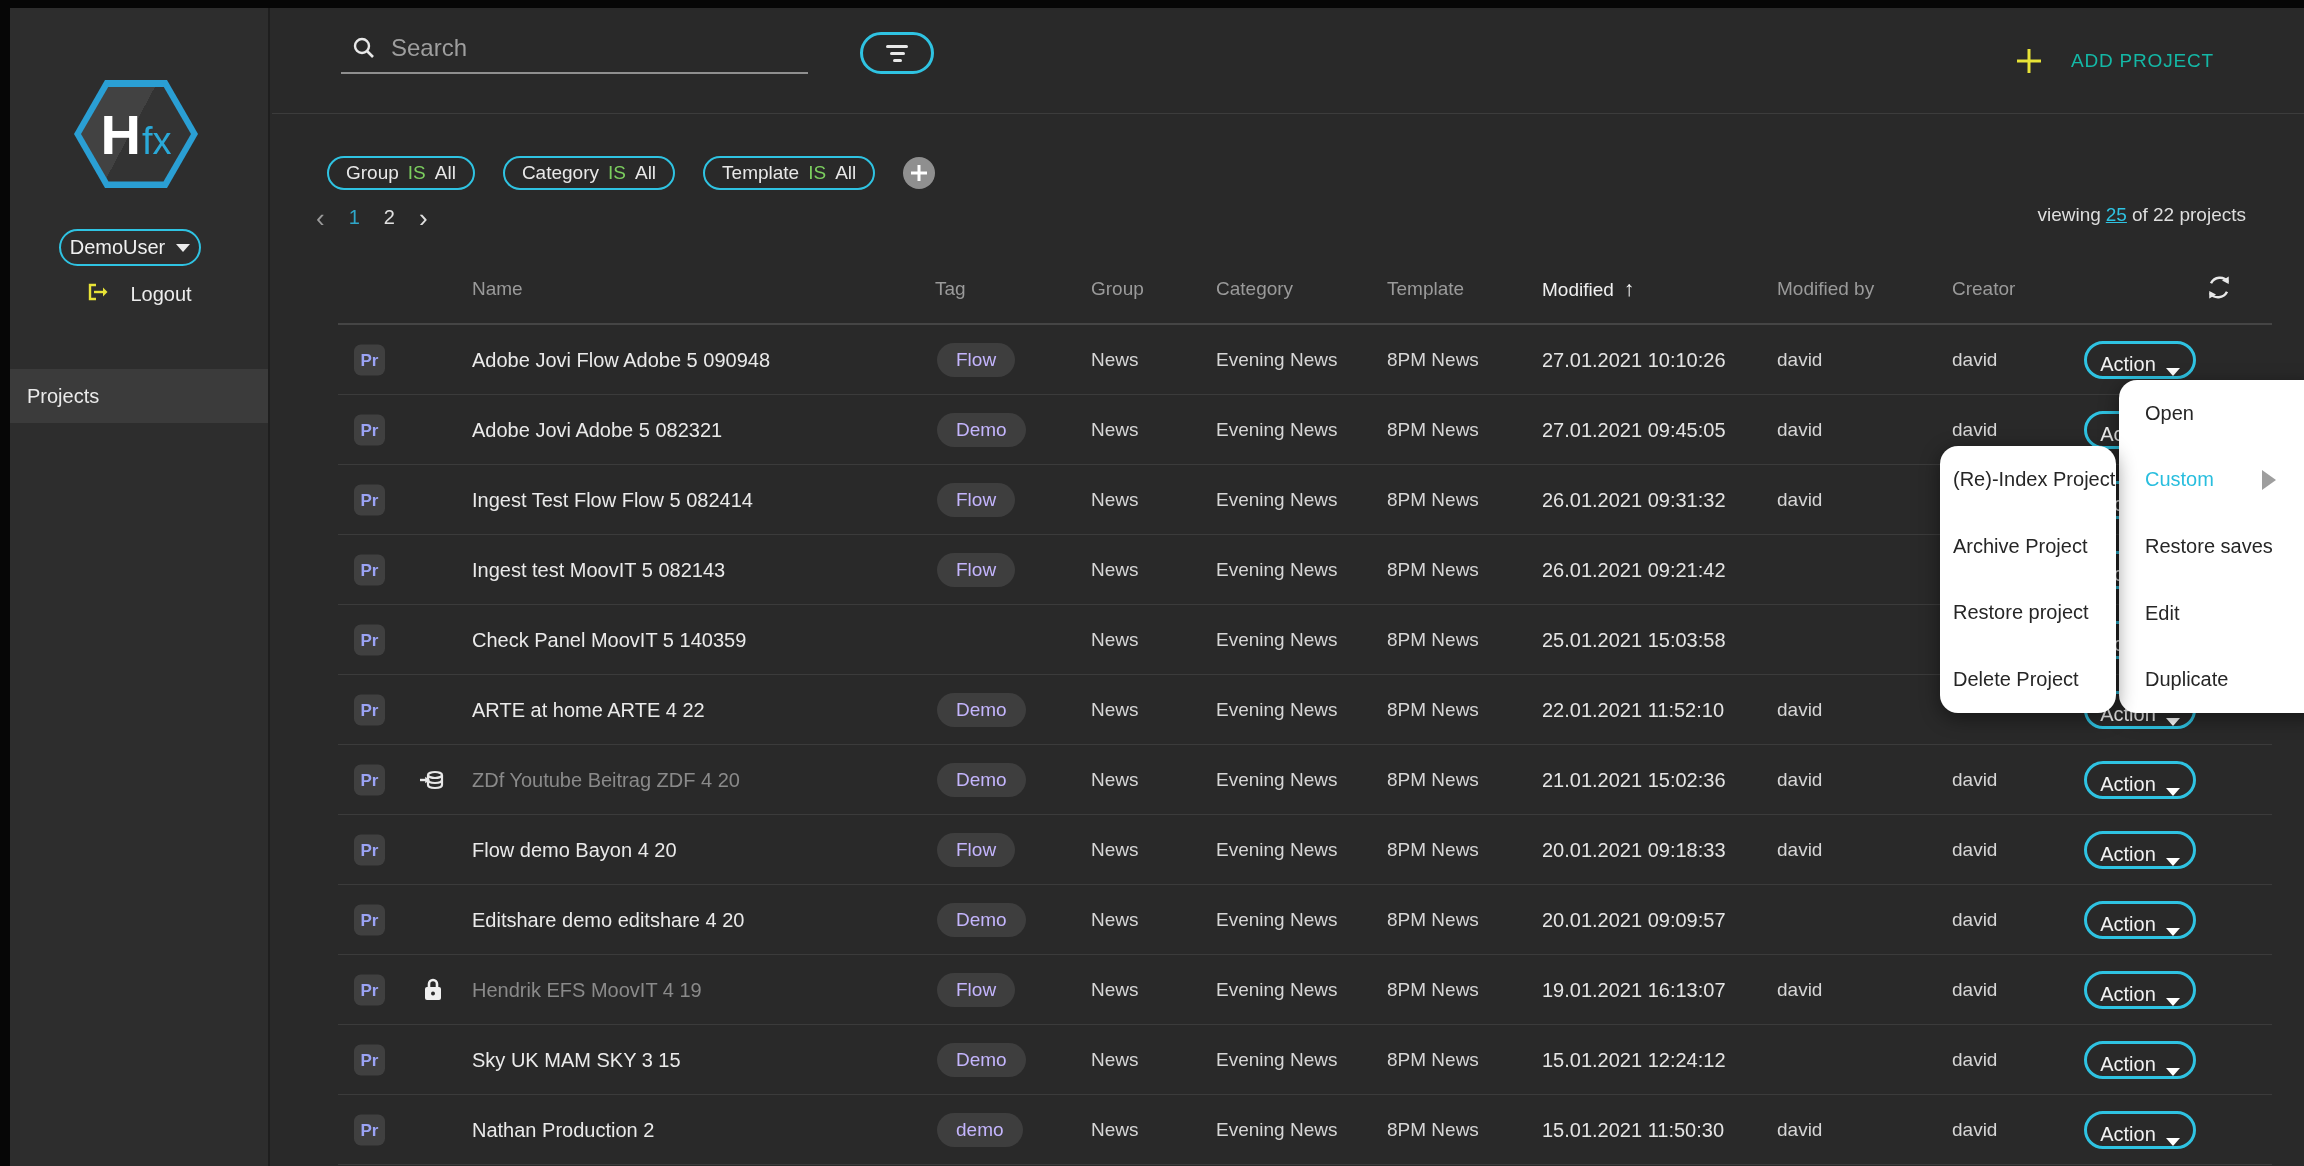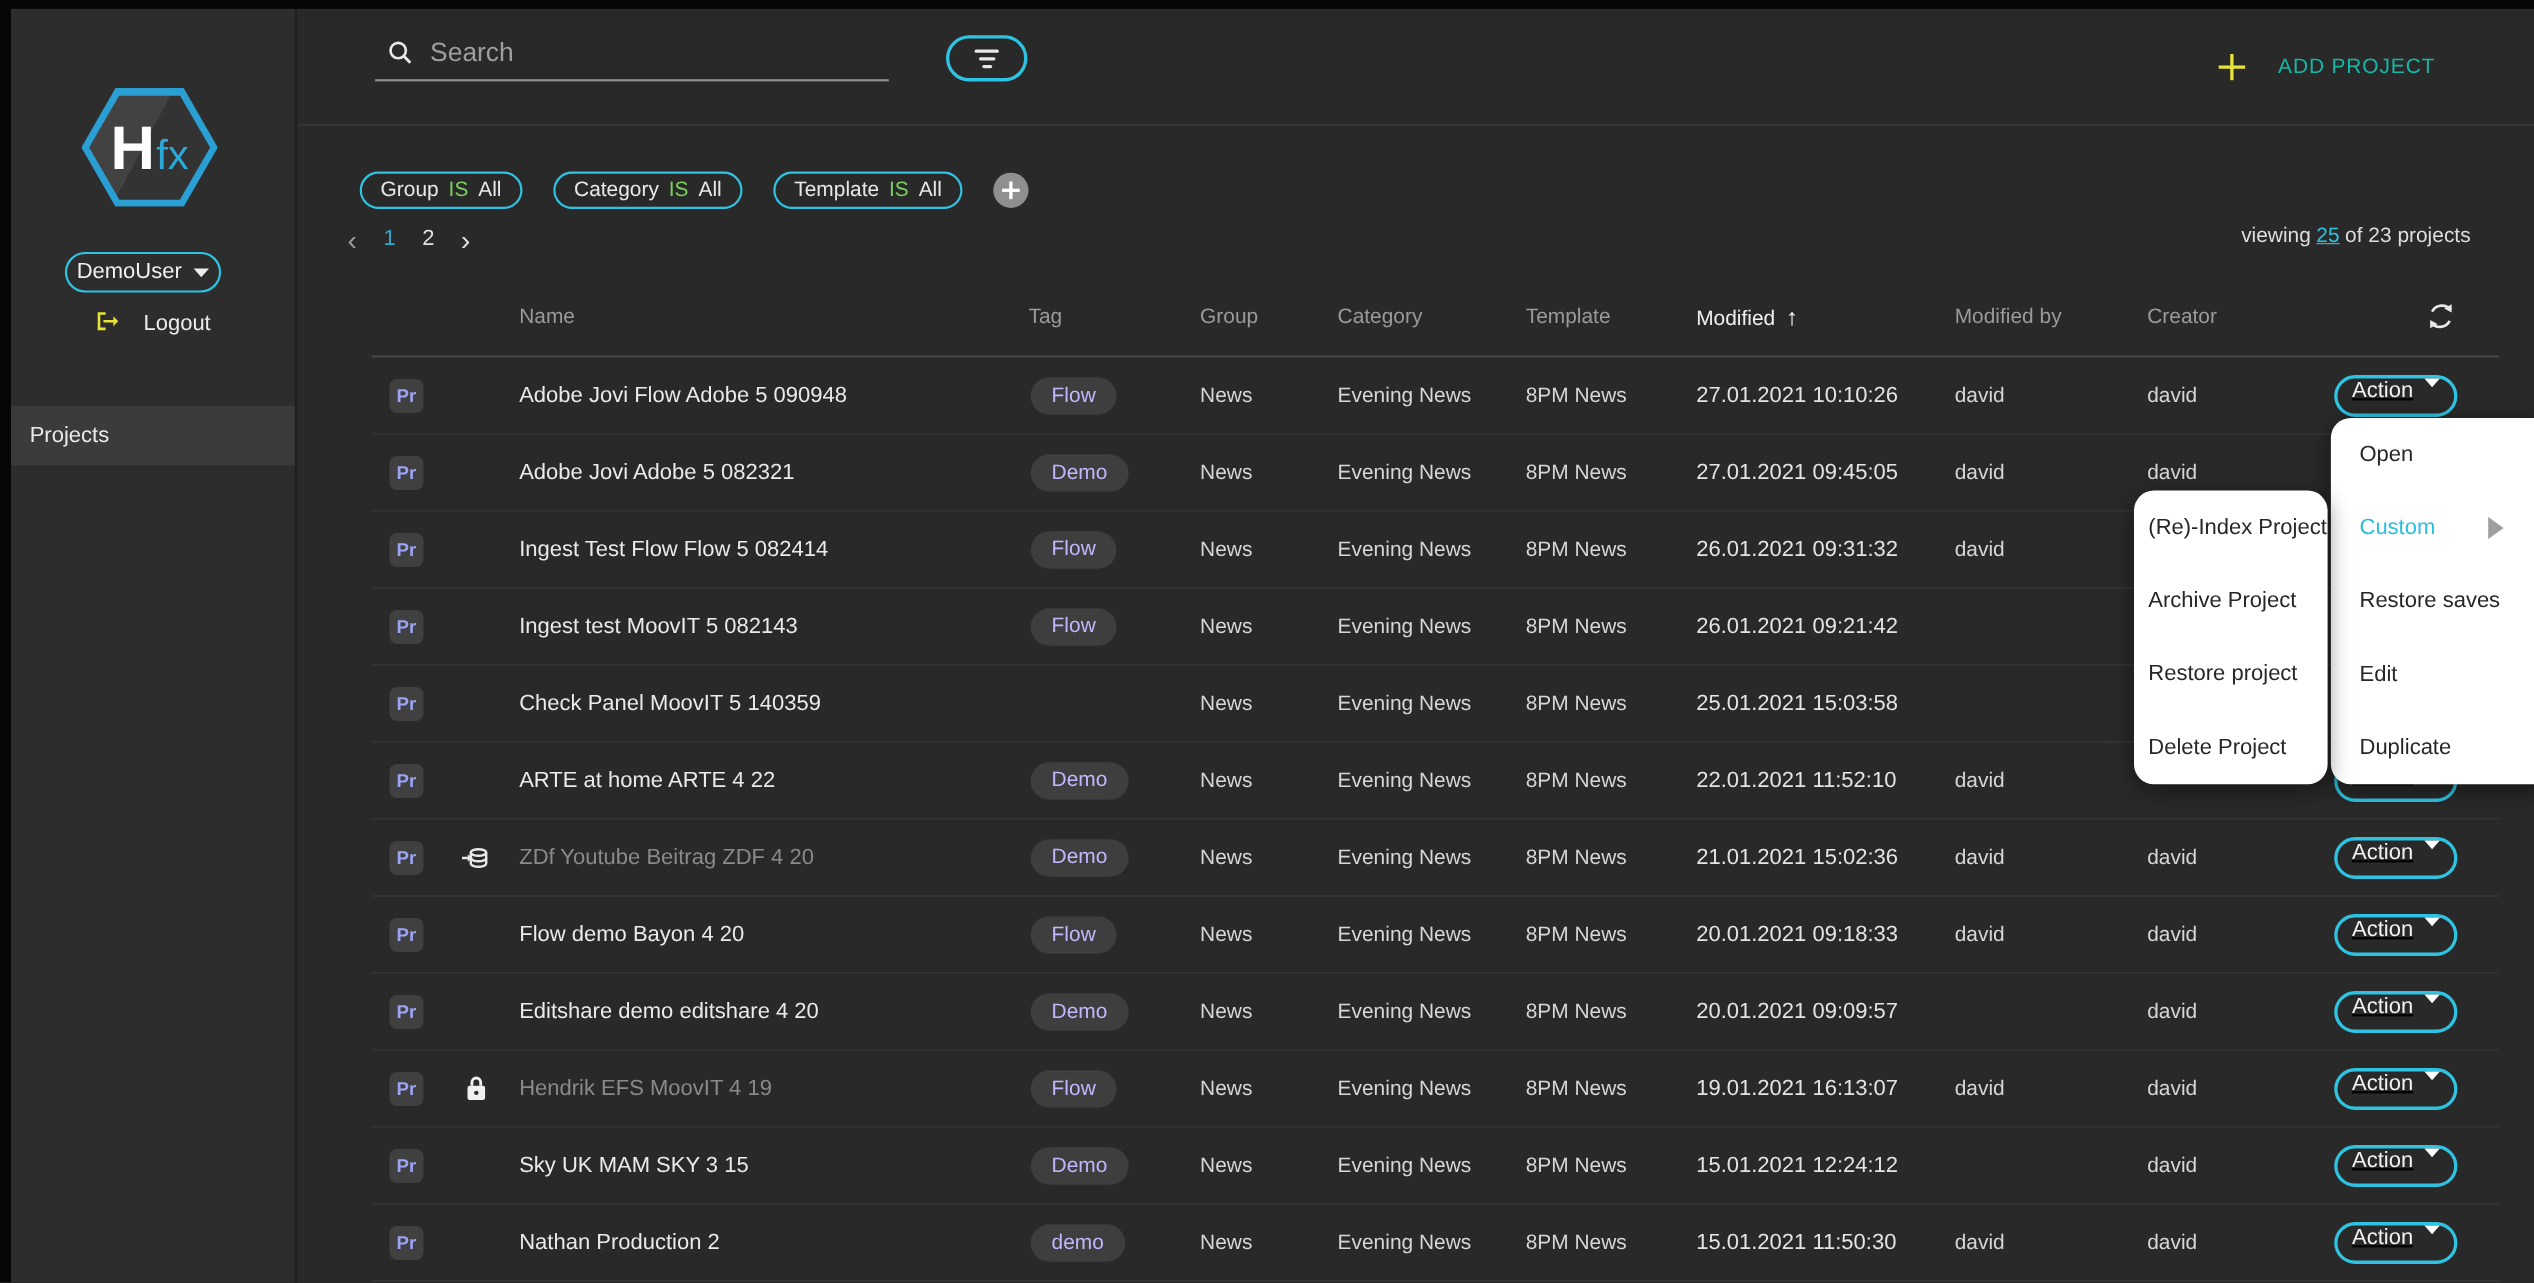--- a/index.html
+++ b/index.html
@@ -92,23 +92,23 @@
   .row-badge { position:absolute; left:146px; top:50%; transform:translateY(-50%); width:30px; height:30px;
     display:flex; align-items:center; justify-content:center; }
   .cell.name { left:200px; font-size:20px; color:#eaeaea; }
   .cell.name.dim { color:#8a8a8a; }
   .tag-pill { position:absolute; left:665px; top:50%; transform:translateY(-50%); min-width:66px; height:34px;
     background:#3e3e3e; border-radius:17px; padding:0 19px; display:flex; align-items:center; justify-content:center;
     font-size:19px; color:#c4b5fd; }
   .cell.group{left:819px} .cell.category{left:944px} .cell.template{left:1115px}
   .cell.modified{left:1270px; font-size:20px; color:#e4e4e4;}
   .cell.modby{left:1505px} .cell.creator{left:1680px}
-  .action-btn { position:absolute; left:1850px; top:50%; transform:translateY(-50%); width:112px; height:38px;
+  .action-btn { position:absolute; left:1812px; top:50%; transform:translateY(-50%); width:112px; height:38px;
     border:3px solid #2fc3e2; border-radius:19px; background:transparent;
-    display:flex; align-items:flex-start; justify-content:center; gap:10px; cursor:pointer;text-decoration:underline; }
+    display:flex; align-items:flex-end; justify-content:center; gap:10px; cursor:pointer; }
   .action-label { font-size:20px; color:#f2f2f2; }
   .action-caret { width:0; height:0; border-left:7px solid transparent; border-right:7px solid transparent; border-top:8px solid #ffffff; }
 
   
   .menu { position:absolute; background:#ffffff; border-radius:18px; box-shadow:0 5px 20px rgba(0,0,0,0.45);
     display:flex; flex-direction:column; z-index:20; }
   .menu-main { left:1847px; top:372px; width:206px; height:333px; }
   .menu-sub  { left:1668px; top:438px; width:176px; height:267px; }
   .menu-item { flex:1; display:flex; align-items:center; padding-left:26px; position:relative; cursor:pointer; }
   .menu-sub .menu-item { padding-left:13px; }
@@ -208,21 +208,21 @@
     <span style="display:flex;gap:24px;">
 
         <span class="page-num current">1</span>
 
         <span class="page-num">2</span>
       </span>
     <span class="page-chevron next">›</span>
   </div>
 
   <div class="viewing">
-    <span>viewing</span><span class="viewing-count">25</span><span>of 23 projects</span>
+    <span>viewing</span><span class="viewing-count">25</span><span>of 22 projects</span>
   </div>
 
   <div class="table-head">
     <span class="th th-name">Name</span>
     <span class="th th-tag">Tag</span>
     <span class="th th-group">Group</span>
     <span class="th th-category">Category</span>
     <span class="th th-template">Template</span>
     <span class="th th-modified"><span>Modified</span><span class="sort-arrow">↑</span></span>
     <span class="th th-modby">Modified by</span>

